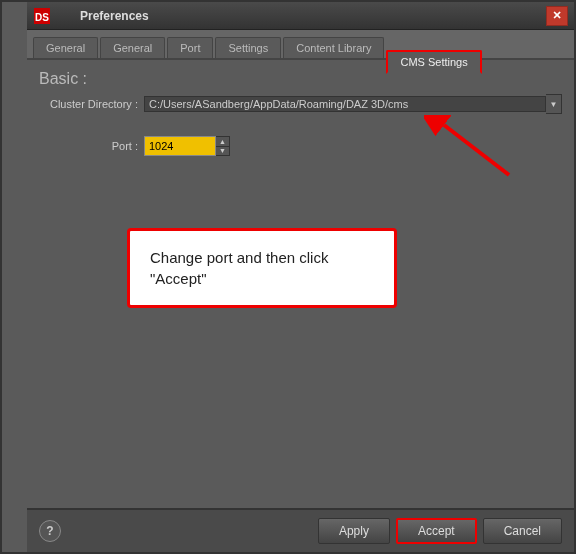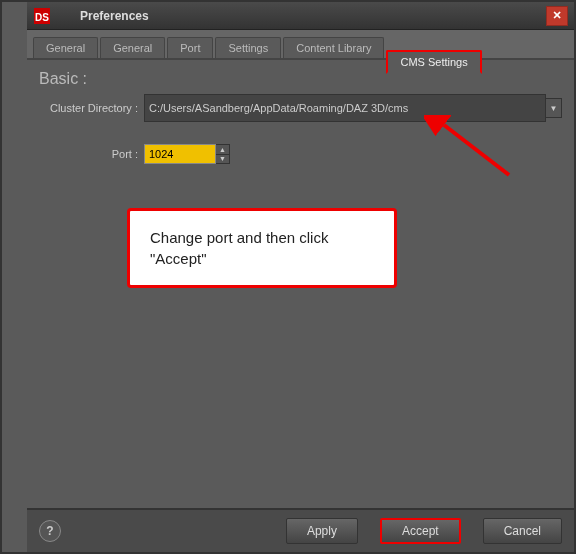--- a/index.html
+++ b/index.html
@@ -138,21 +138,21 @@
       align-items: center;
       flex: 1;
     }
 
     .field-input-dir {
       background: #444;
       border: 1px solid #333;
       color: #ccc;
       font-size: 11px;
       padding: 2px 4px;
-      height: 28px;
+      height: 16px;
       flex: 1;
     }
 
     .dropdown-arrow {
       width: 16px;
       height: 20px;
       background: #555;
       border: 1px solid #333;
       border-left: none;
       display: flex;
@@ -179,21 +179,21 @@
       top: 62px;
       width: 100px;
       height: 60px;
       pointer-events: none;
     }
 
     
     .tooltip-box {
       position: absolute;
       left: 100px;
-      top: 148px;
+      top: 168px;
       width: 270px;
       background: white;
       border: 3px solid #e00;
       border-radius: 4px;
       padding: 16px 20px;
       color: #222;
       font-size: 15px;
       line-height: 1.4;
     }
 
@@ -222,21 +222,21 @@
       display: flex;
       align-items: center;
       justify-content: center;
       cursor: pointer;
       font-size: 12px;
       font-weight: bold;
     }
 
     .bottom-buttons {
       display: flex;
-      gap: 22px;
+      gap: 6px;
     }
 
     .btn {
       height: 26px;
       padding: 0 20px;
       background: linear-gradient(to bottom, #666, #444);
       border: 1px solid #333;
       color: #ddd;
       font-size: 12px;
       cursor: pointer;

